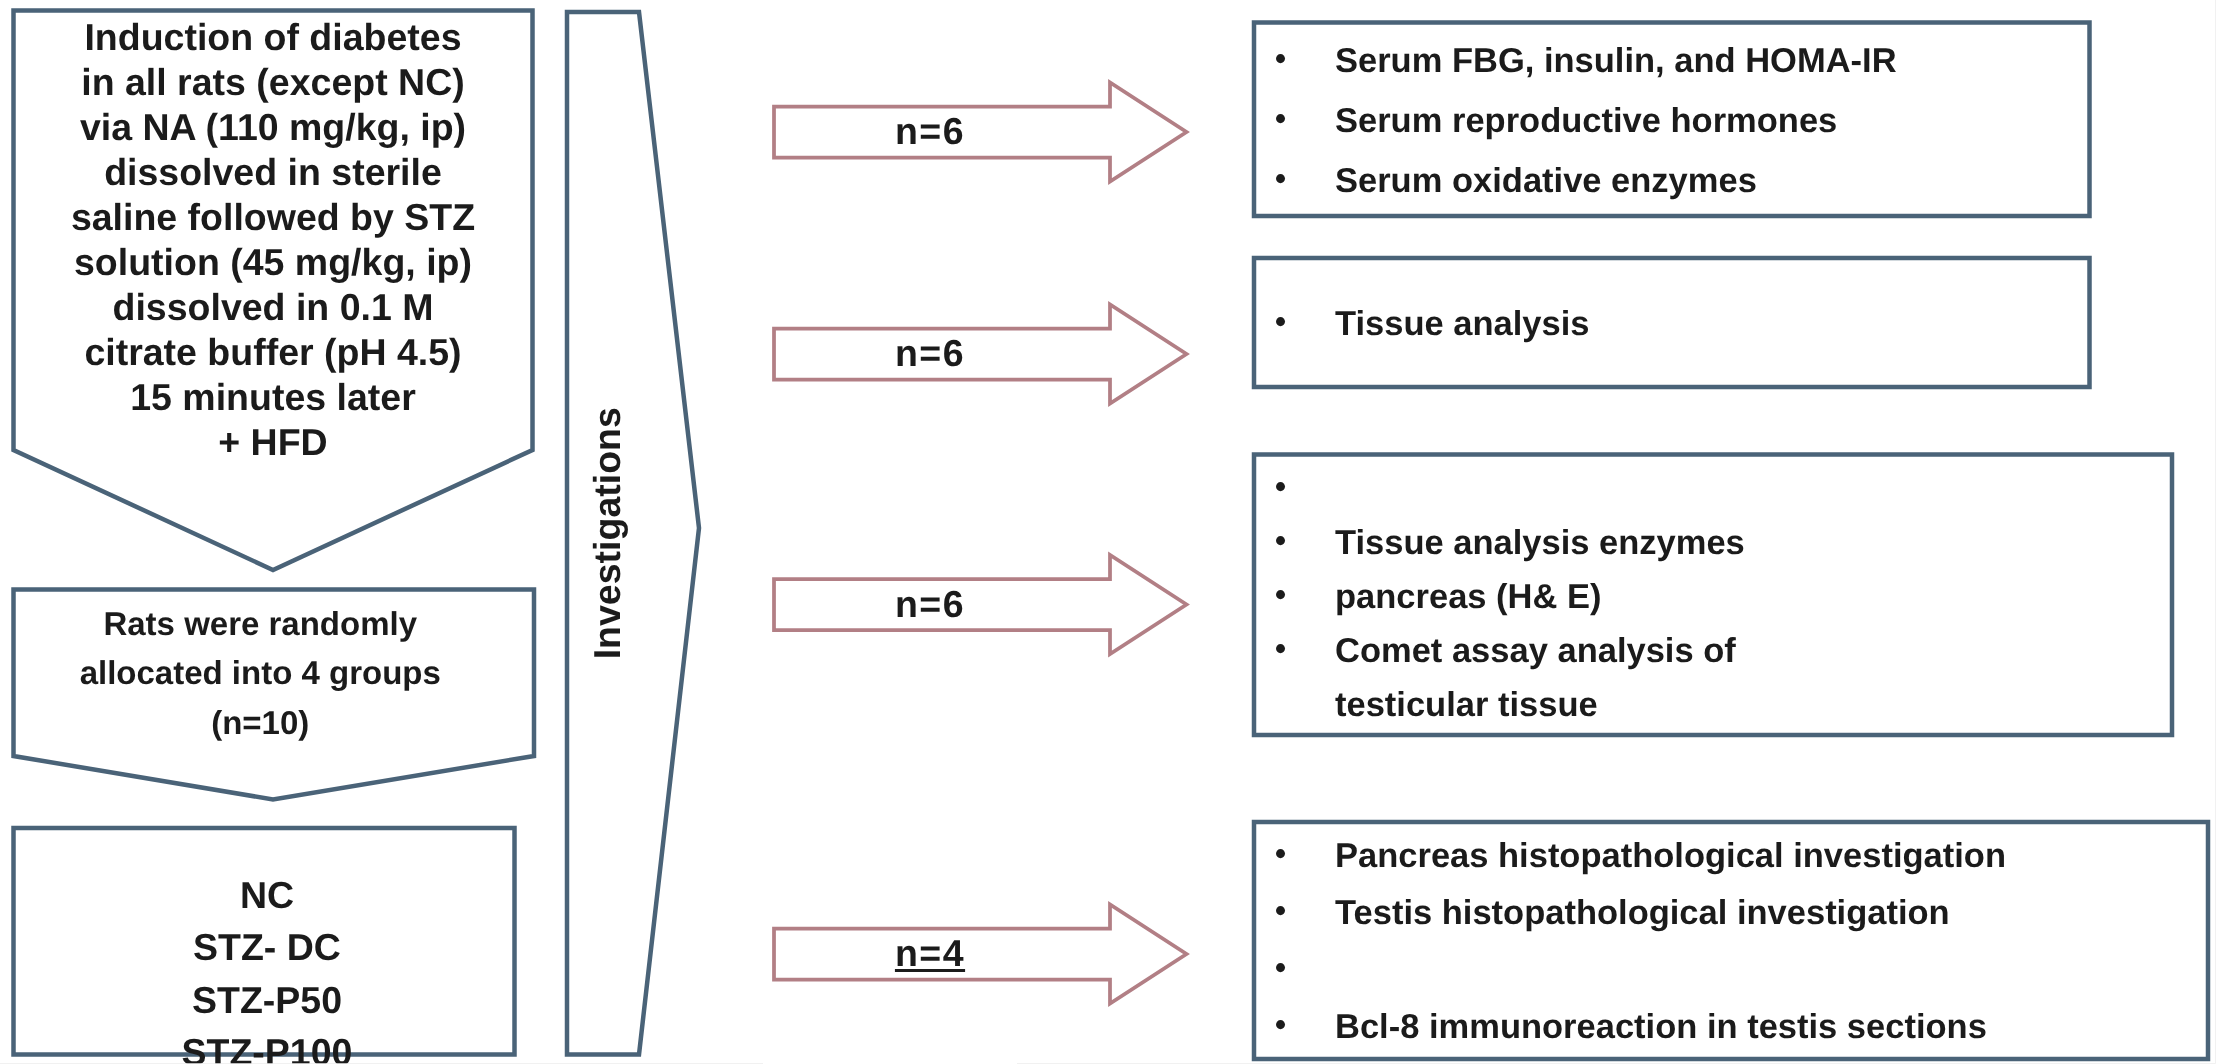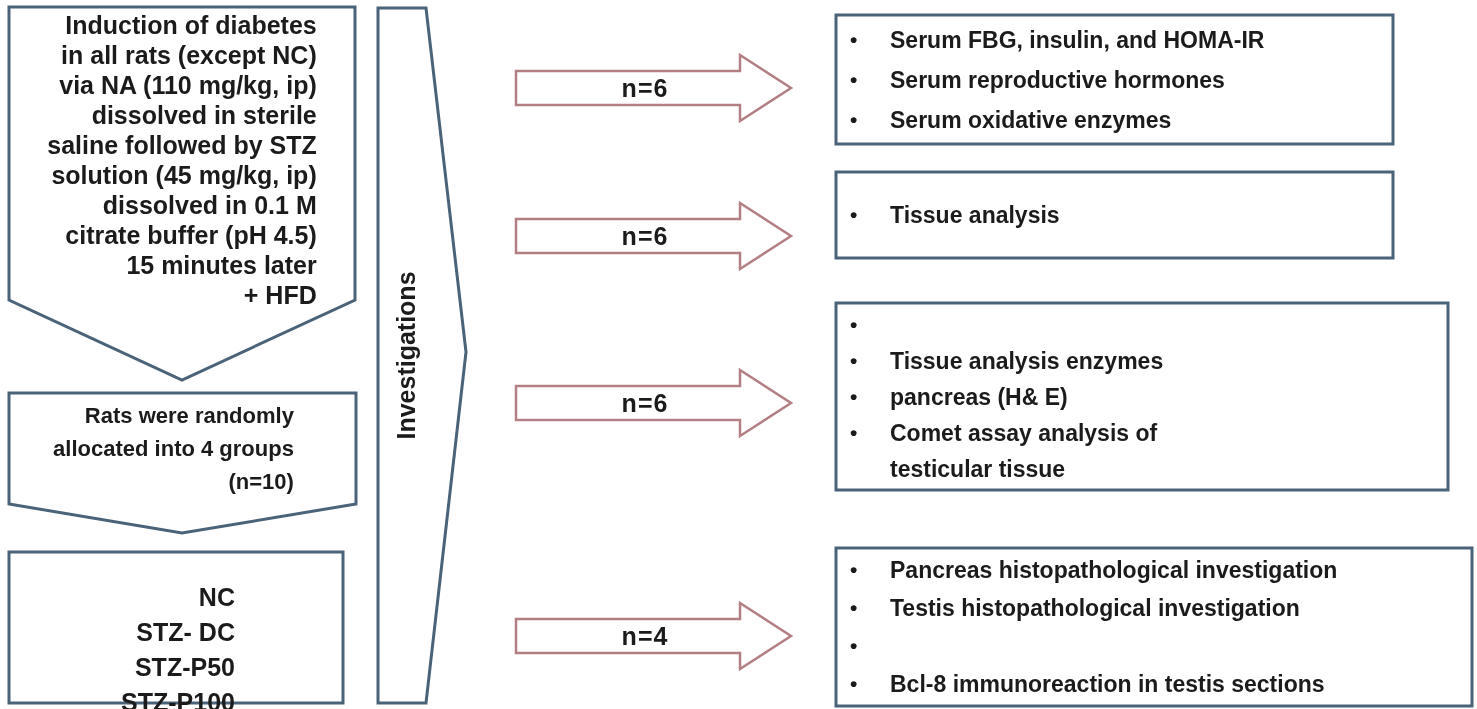--- a/index.html
+++ b/index.html
@@ -22,34 +22,34 @@
   .shape-layer polygon,.shape-layer rect,.shape-layer path{
     fill:#ffffff;
   }
   .blue-shape{stroke:var(--box-border);stroke-width:3;stroke-linejoin:miter;}
   .arrow-shape{stroke:var(--arrow-border);stroke-width:2.5;stroke-linejoin:miter;}
   .overlay{
     position:absolute;
     display:flex;align-items:center;justify-content:center;
     color:var(--text);
     font-weight:bold;
-    text-align:right;
+    text-align:center;
   }
   .pre{white-space:pre-line;}
   .box-a-text{left:9px;top:7px;width:346px;height:306px;font-size:25px;line-height:30px;}
   .box-b-text{left:9px;top:393px;width:329px;height:111px;font-size:22px;line-height:33px;}
   .box-c-text{left:9px;top:552px;width:338px;height:196px;font-size:25px;line-height:35px;}
   .investigations{left:377px;top:8px;width:58px;height:695px;}
   .investigations span{
     transform:rotate(-90deg);
     white-space:nowrap;
     font-size:25px;font-weight:bold;color:var(--text);
   }
-  .arrow-label{width:224px;height:34px;left:533px;font-size:25px;letter-spacing:1px;}
-  .al-1{top:71px;} .al-2{top:219px;} .al-3{top:386px;} .al-4{top:619px;}
+  .arrow-label{width:224px;height:34px;left:508px;font-size:25px;letter-spacing:1px;}
+  .al-1{top:71px;} .al-2{top:219px;} .al-3{top:386px;} .al-4{top:619px;text-decoration:underline;}
   .bullet-list{
     position:absolute;
     list-style:none;
     display:flex;flex-direction:column;justify-content:center;
     color:var(--text);
     font-weight:bold;font-size:23px;
     padding-left:14px;
   }
   .bullet-list li{display:flex;align-items:flex-start;}
   .bullet{width:12px;flex:0 0 12px;margin-right:28px;font-size:21px;}

